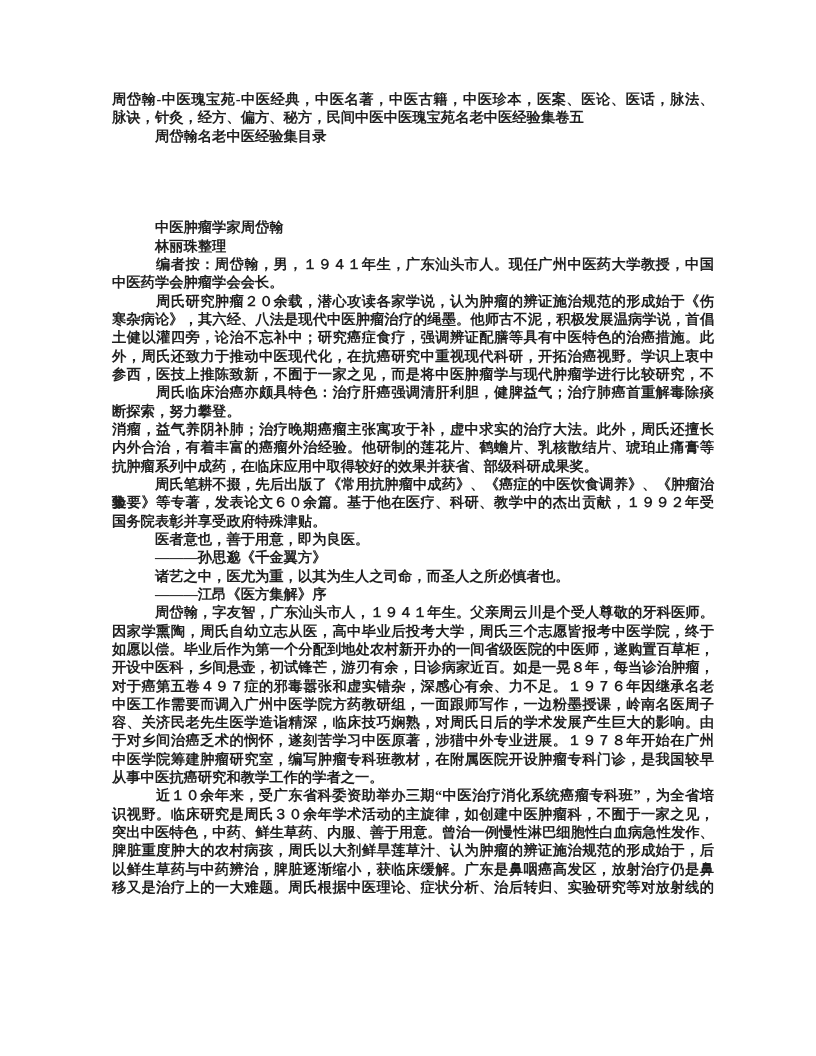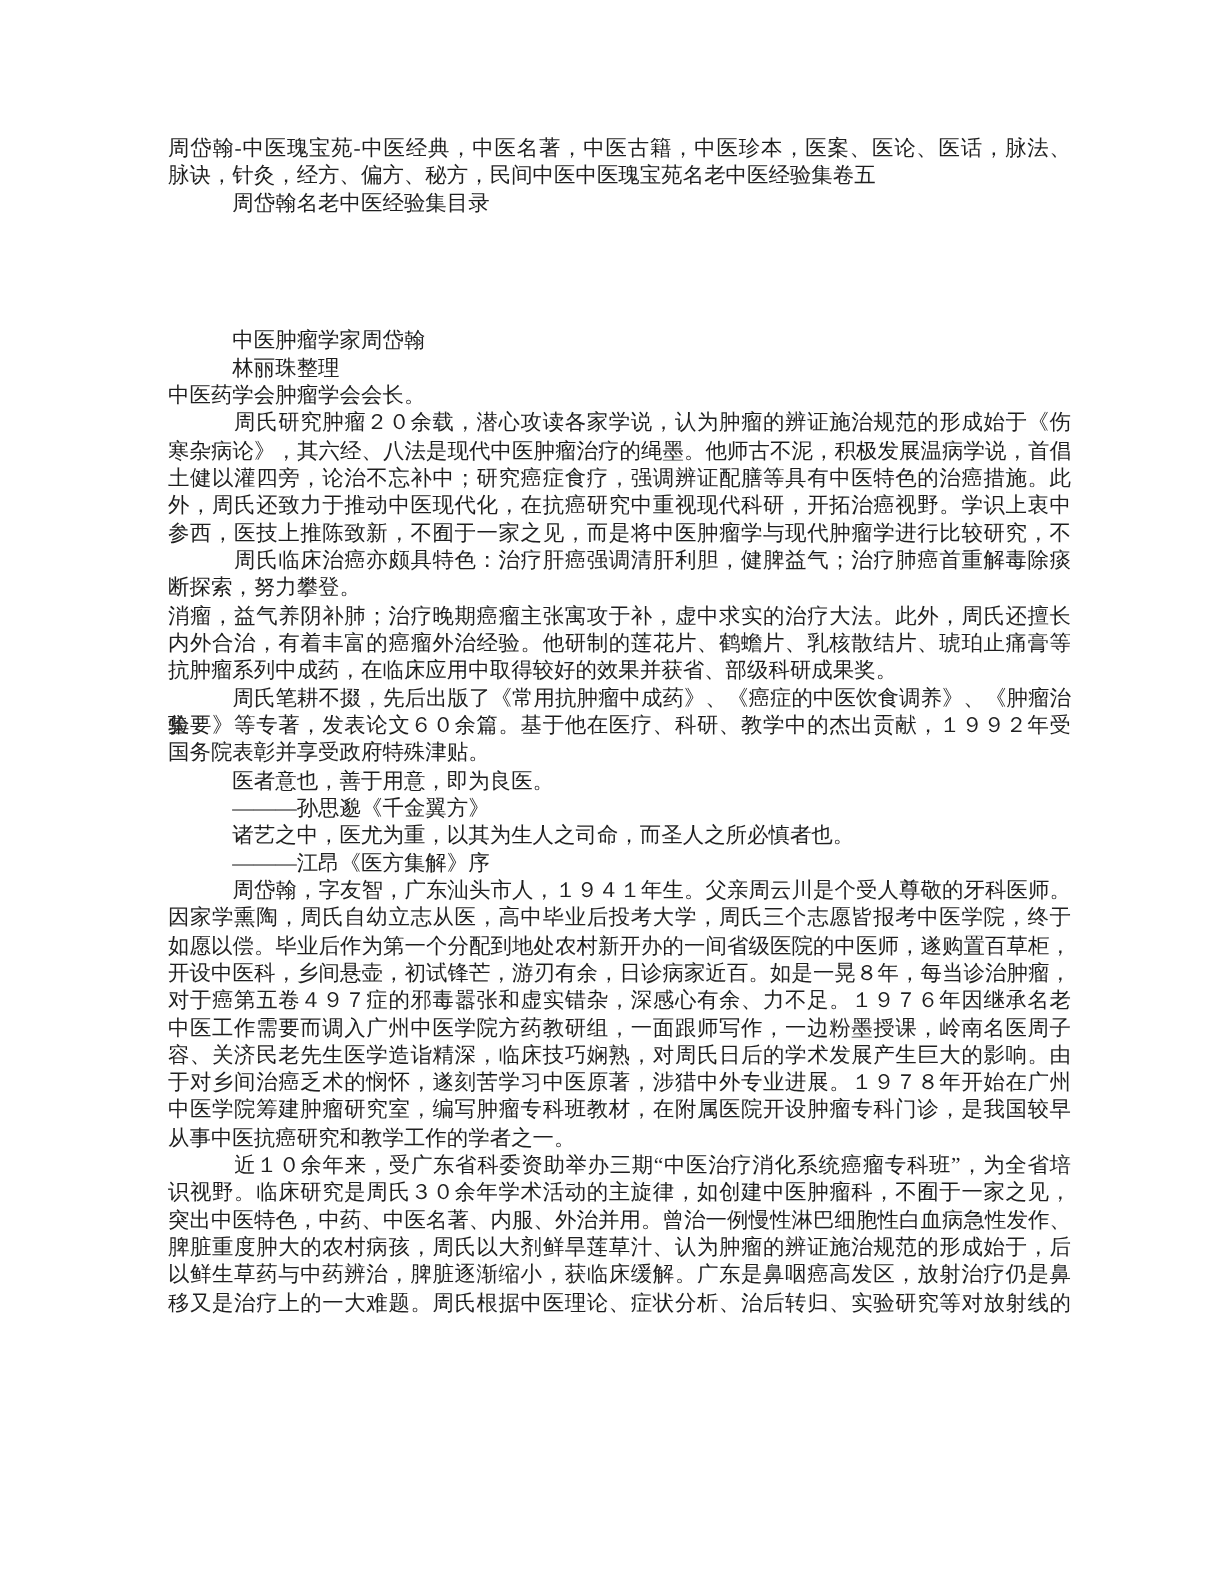--- a/index.html
+++ b/index.html
@@ -12,20 +12,21 @@
     width: 816px;
     height: 1056px;
     background: #ffffff;
     overflow: hidden;
   }
   .text-block {
     position: absolute;
     left: 112px;
     top: 90px;
     width: 602px;
+    font-weight: bold;
   }
   .line {
     font-family: "Liberation Serif", "DejaVu Serif", serif;
     font-size: 14.3px;
     line-height: 18.34px;
     height: 18.34px;
     color: #1f1f1f;
     white-space: pre;
     overflow: visible;
   }
@@ -42,20 +43,21 @@
   <div class="text-block" id="text-block">
       <div class="line just">周岱翰-中医瑰宝苑-中医经典，中医名著，中医古籍，中医珍本，医案、医论、医话，脉法、</div>
       <div class="line">脉诀，针灸，经方、偏方、秘方，民间中医中医瑰宝苑名老中医经验集卷五</div>
       <div class="line">　　　周岱翰名老中医经验集目录</div>
       <div class="line"></div>
       <div class="line"></div>
       <div class="line"></div>
       <div class="line"></div>
       <div class="line">　　　中医肿瘤学家周岱翰</div>
       <div class="line">　　　林丽珠整理</div>
+      <div class="line just">　　　编者按：周岱翰，男，１９４１年生，广东汕头市人。现任广州中医药大学教授，中国</div>
       <div class="line">中医药学会肿瘤学会会长。</div>
       <div class="line just">　　　周氏研究肿瘤２０余载，潜心攻读各家学说，认为肿瘤的辨证施治规范的形成始于《伤</div>
       <div class="line just">寒杂病论》，其六经、八法是现代中医肿瘤治疗的绳墨。他师古不泥，积极发展温病学说，首倡</div>
       <div class="line just">土健以灌四旁，论治不忘补中；研究癌症食疗，强调辨证配膳等具有中医特色的治癌措施。此</div>
       <div class="line just">外，周氏还致力于推动中医现代化，在抗癌研究中重视现代科研，开拓治癌视野。学识上衷中</div>
       <div class="line just">参西，医技上推陈致新，不囿于一家之见，而是将中医肿瘤学与现代肿瘤学进行比较研究，不</div>
       <div class="line just">　　　周氏临床治癌亦颇具特色：治疗肝癌强调清肝利胆，健脾益气；治疗肺癌首重解毒除痰</div>
       <div class="line">断探索，努力攀登。</div>
       <div class="line just">消瘤，益气养阴补肺；治疗晚期癌瘤主张寓攻于补，虚中求实的治疗大法。此外，周氏还擅长</div>
       <div class="line just">内外合治，有着丰富的癌瘤外治经验。他研制的莲花片、鹤蟾片、乳核散结片、琥珀止痛膏等</div>
@@ -72,18 +74,18 @@
       <div class="line just">如愿以偿。毕业后作为第一个分配到地处农村新开办的一间省级医院的中医师，遂购置百草柜，</div>
       <div class="line just">开设中医科，乡间悬壶，初试锋芒，游刃有余，日诊病家近百。如是一晃８年，每当诊治肿瘤，</div>
       <div class="line just">对于癌第五卷４９７症的邪毒嚣张和虚实错杂，深感心有余、力不足。１９７６年因继承名老</div>
       <div class="line just">中医工作需要而调入广州中医学院方药教研组，一面跟师写作，一边粉墨授课，岭南名医周子</div>
       <div class="line just">容、关济民老先生医学造诣精深，临床技巧娴熟，对周氏日后的学术发展产生巨大的影响。由</div>
       <div class="line just">于对乡间治癌乏术的悯怀，遂刻苦学习中医原著，涉猎中外专业进展。１９７８年开始在广州</div>
       <div class="line just">中医学院筹建肿瘤研究室，编写肿瘤专科班教材，在附属医院开设肿瘤专科门诊，是我国较早</div>
       <div class="line">从事中医抗癌研究和教学工作的学者之一。</div>
       <div class="line just">　　　近１０余年来，受广东省科委资助举办三期“中医治疗消化系统癌瘤专科班”，为全省培</div>
       <div class="line just">识视野。临床研究是周氏３０余年学术活动的主旋律，如创建中医肿瘤科，不囿于一家之见，</div>
-      <div class="line just">突出中医特色，中药、中医名著、内服、外治并用。曾治一例慢性淋巴细胞性白血病急性发作、</div>
+      <div class="line just">突出中医特色，中药、鲜生草药、内服、善于用意。曾治一例慢性淋巴细胞性白血病急性发作、</div>
       <div class="line just">脾脏重度肿大的农村病孩，周氏以大剂鲜旱莲草汁、认为肿瘤的辨证施治规范的形成始于，后</div>
       <div class="line just">以鲜生草药与中药辨治，脾脏逐渐缩小，获临床缓解。广东是鼻咽癌高发区，放射治疗仍是鼻</div>
       <div class="line just">移又是治疗上的一大难题。周氏根据中医理论、症状分析、治后转归、实验研究等对放射线的</div>
     </div>
 </div>
 
 </body></html>

